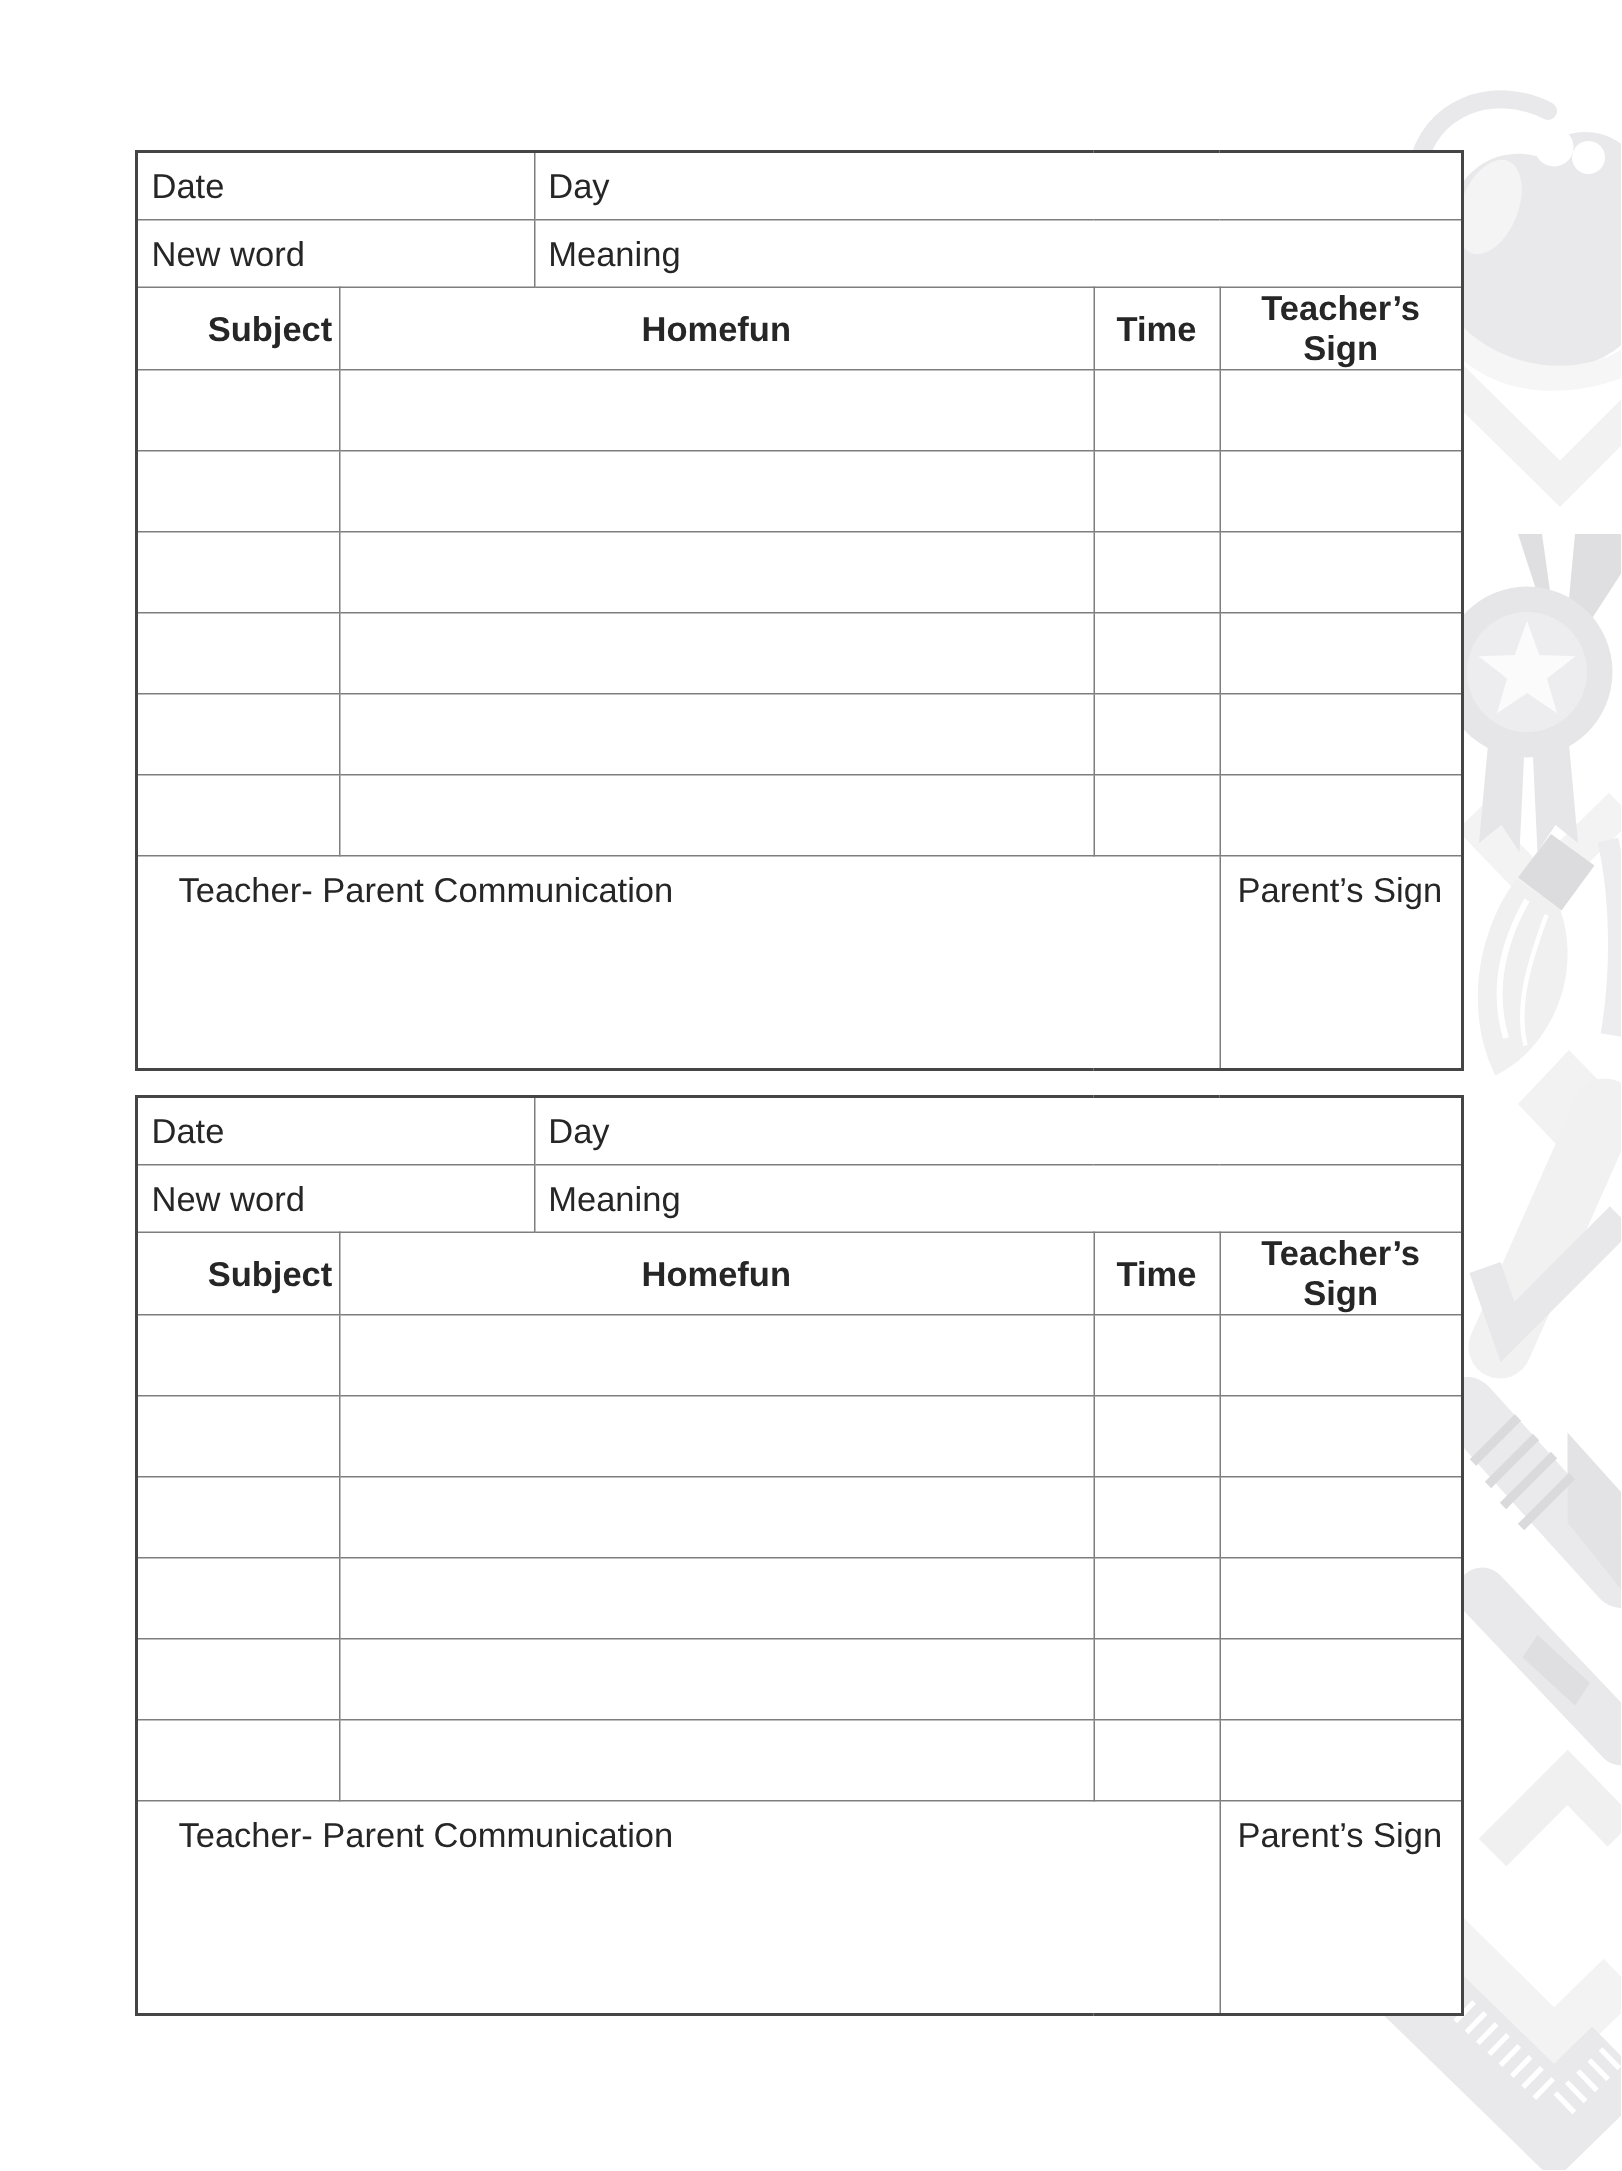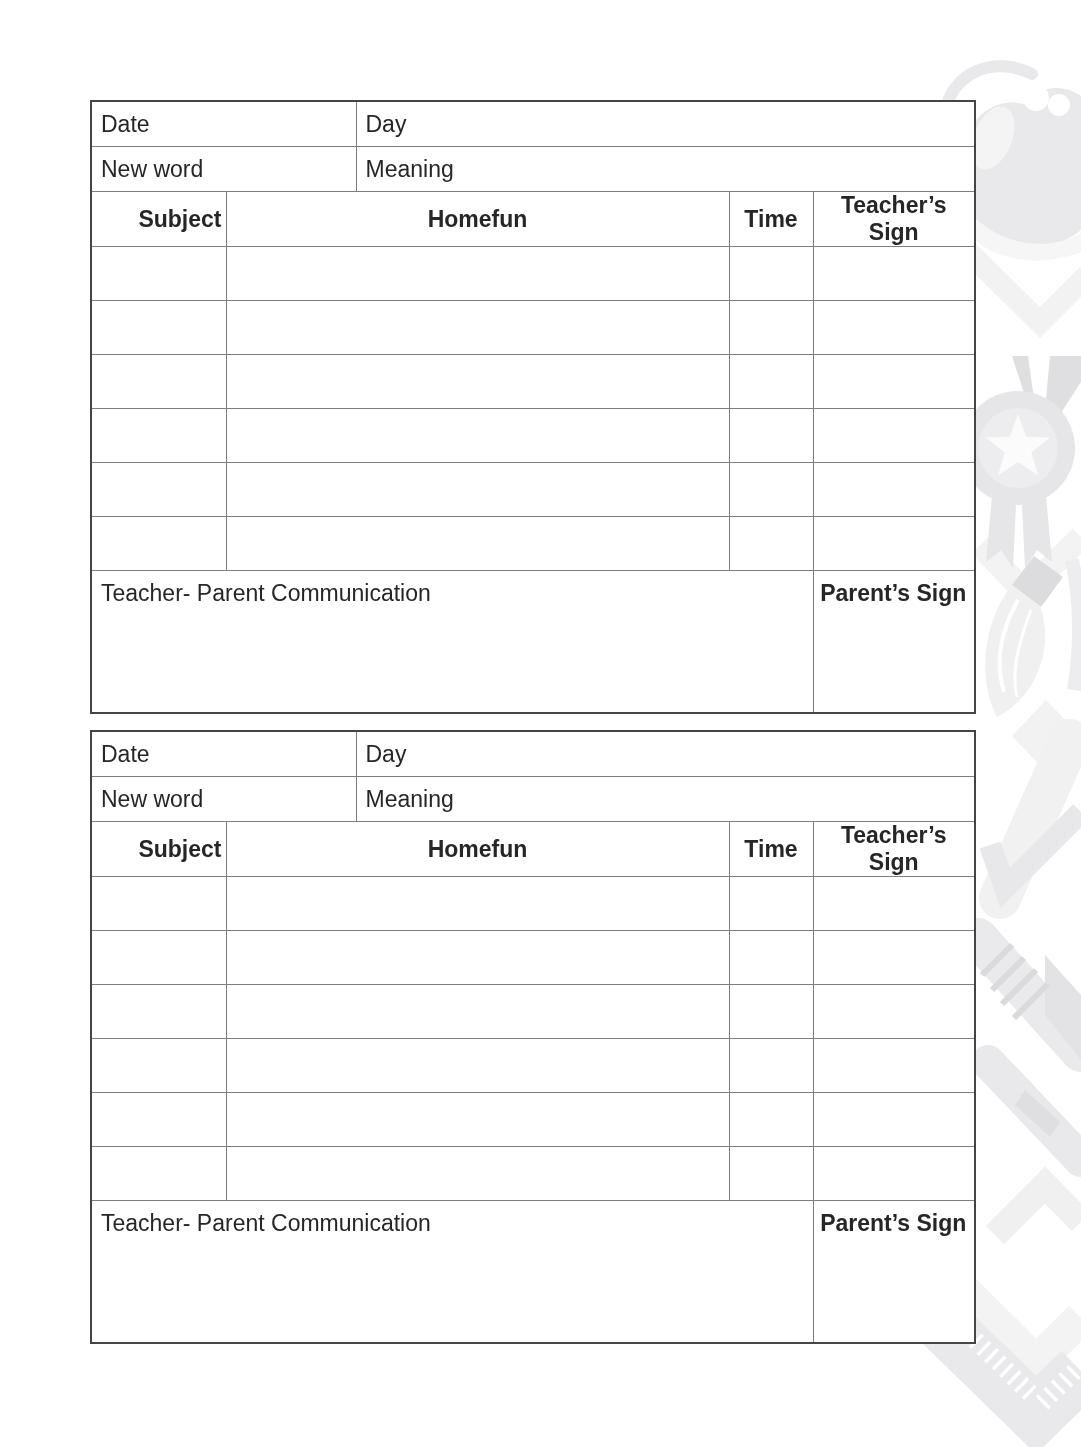--- a/index.html
+++ b/index.html
@@ -31,22 +31,22 @@
   col.c2{width:130px;}
   col.c3{width:373px;}
   col.c4{width:84px;}
   col.c5{width:162px;}
   tr.r-info td{height:44px;vertical-align:middle;padding:0 4px 0 9px;margin-left:45px;}
   tr.r-head td{height:45px;vertical-align:middle;font-weight:bold;}
   tr.r-head td.left{padding:0 4px 0 9px;text-align:right;}
   tr.r-head td.mid{text-align:center;padding:0;}
   tr.r-hw td{height:51px;}
   tr.r-comm td{height:131px;vertical-align:top;padding-top:9px;}
-  td.comm{padding-left:9px;}
-  td.psign{text-align:center;padding-left:0;font-weight:bold;}
+  td.comm{padding-left:27px;}
+  td.psign{text-align:center;padding-left:0;}
 </style>
 </head>
 <body>
 
 <div class="page">
 
   <svg class="watermark" viewBox="0 0 181 1447" aria-hidden="true">
 
     <g>
       <path d="M45,112 C52,72 95,55 132,74" fill="none" stroke="#e9e9eb" stroke-width="12" stroke-linecap="round"></path>

